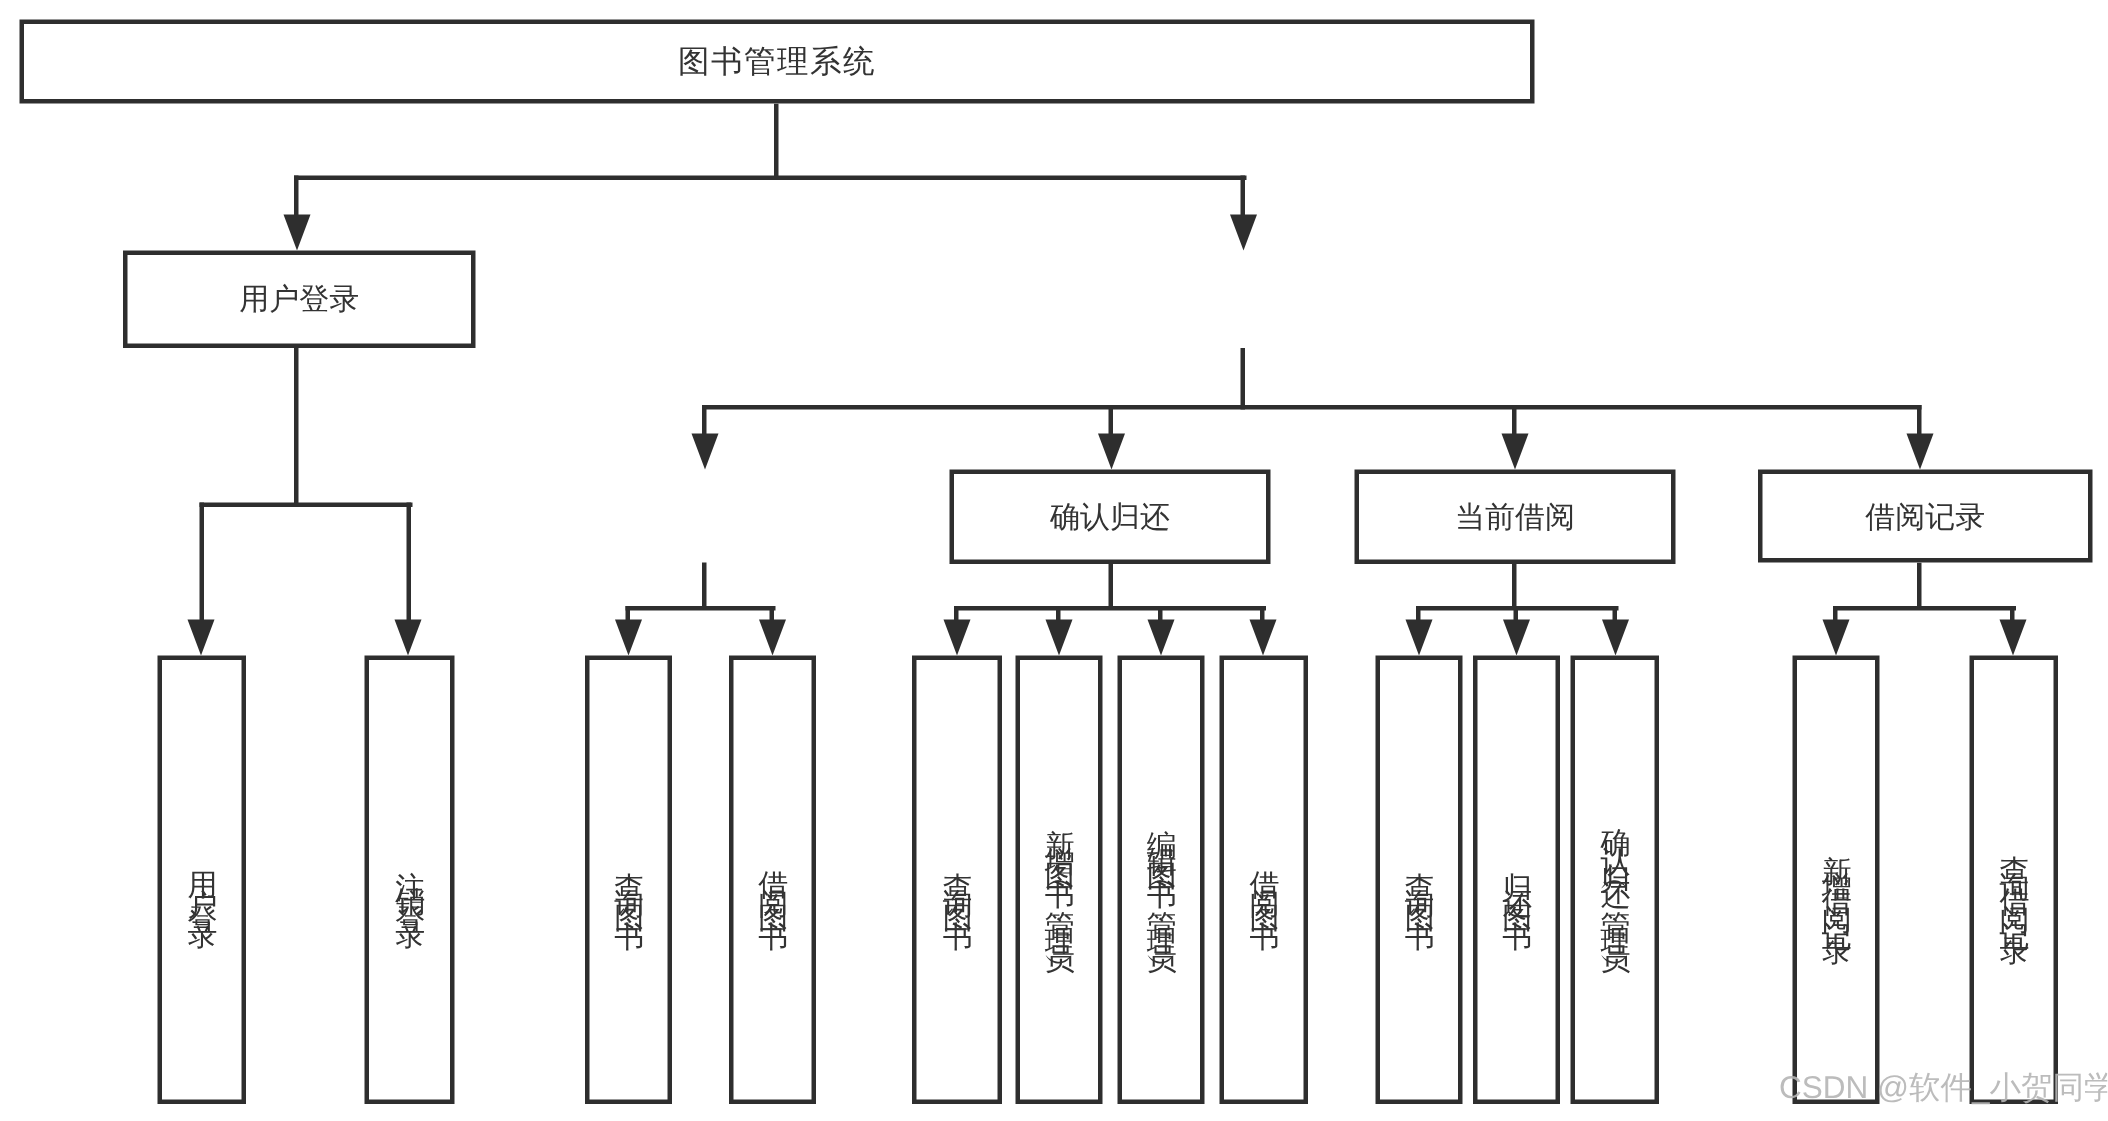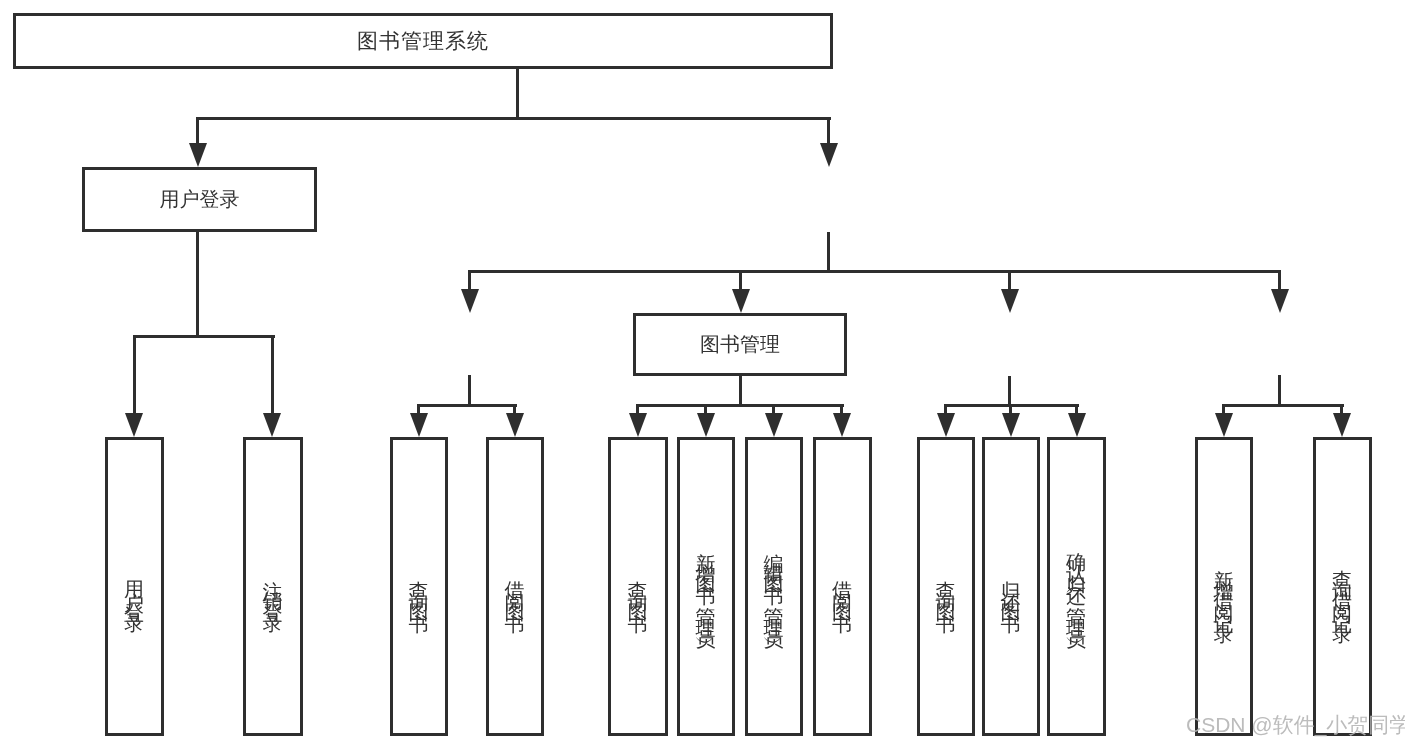--- a/index.html
+++ b/index.html
@@ -115,30 +115,36 @@
   <div class="arrow" style="left:1002px;top:413px"></div>
   <div class="arrow" style="left:1068px;top:413px"></div>
 
   <div class="vl" style="left:1278px;top:375px;height:31px"></div>
   <div class="hl" style="left:1222px;top:404px;width:122px"></div>
   <div class="vl" style="left:1222px;top:404px;height:12px"></div>
   <div class="vl" style="left:1340px;top:404px;height:12px"></div>
   <div class="arrow" style="left:1215px;top:413px"></div>
   <div class="arrow" style="left:1333px;top:413px"></div>
 
-  <div class="box root" style="left:13px;top:13px;width:820px;height:56px">
+  <div class="box root" style="left:13px;top:13px;width:1010px;height:56px">
     <span class="lbl">图书管理系统</span>
   </div>
 
   <div class="box" style="left:82px;top:167px;width:235px;height:65px">
     <span class="lbl">用户登录</span>
   </div>
 
   <div class="box" style="left:633px;top:313px;width:214px;height:63px">
-    <span class="lbl">图书管理</span>
+    <span class="lbl">确认归还</span>
+  </div>
+  <div class="box" style="left:903px;top:313px;width:214px;height:63px">
+    <span class="lbl">当前借阅</span>
+  </div>
+  <div class="box" style="left:1172px;top:313px;width:223px;height:62px">
+    <span class="lbl">借阅记录</span>
   </div>
 
   <div class="box leaf" style="left:105px;top:437px;width:59px;height:299px">
     <span class="lbl">用户登录</span>
   </div>
   <div class="box leaf" style="left:243px;top:437px;width:60px;height:299px">
     <span class="lbl">注销登录</span>
   </div>
 
   <div class="box leaf" style="left:390px;top:437px;width:58px;height:299px">

